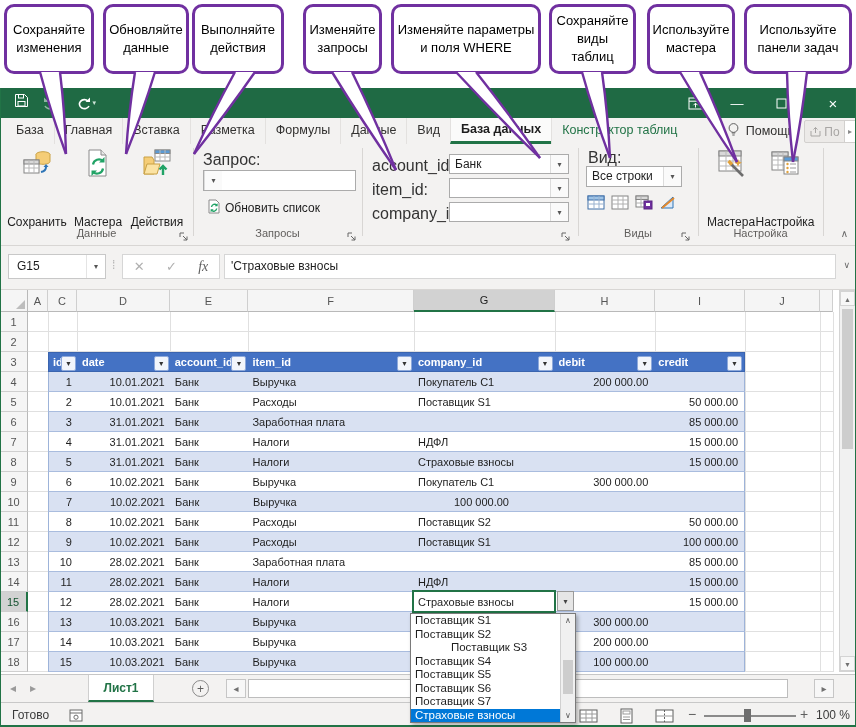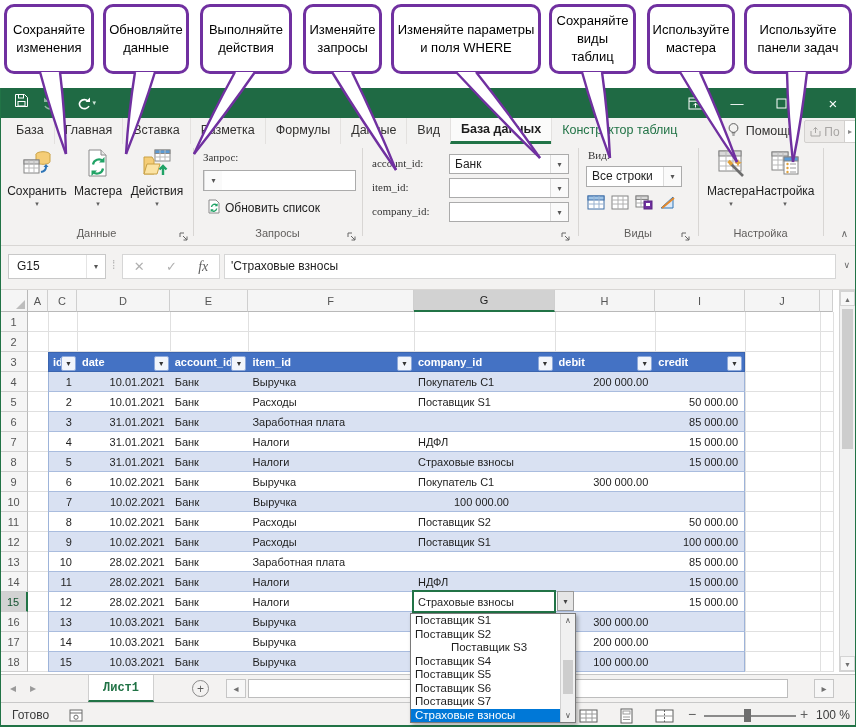--- a/index.html
+++ b/index.html
@@ -26,26 +26,26 @@
   .tab.active{background:#fbfbfa;font-weight:bold;color:#1e1e1e;border-bottom:3px solid #217346;line-height:22px;}
   .tab.ctx{color:#217346;}
   .helpcluster{position:absolute;right:62px;top:0;height:26px;display:flex;align-items:center;gap:5px;font-size:12.5px;color:#323130;}
   .sharebtn{position:absolute;right:10px;top:2px;width:40px;height:21px;background:#eceae8;border:1px solid #d2d0ce;
     border-radius:2px;color:#a8a6a4;font-size:12px;display:flex;align-items:center;justify-content:center;gap:3px;}
   .sharechev{position:absolute;right:0;top:2px;width:10px;height:21px;background:#fff;border:1px solid #d2d0ce;
     font-size:8px;color:#888;display:flex;align-items:center;justify-content:center;}
   
   .ribbon{position:absolute;left:0;top:144px;width:856px;height:102px;background:#f3f2f1;border-bottom:1px solid #d8d6d4;box-sizing:border-box;}
   .rsep{position:absolute;top:4px;width:1px;height:88px;background:#d8d6d4;}
-  .bigbtn{position:absolute;top:4px;height:74px;display:flex;flex-direction:column;align-items:center;font-size:12px;color:#1e1e1e;}
+  .bigbtn{position:absolute;top:4px;height:74px;display:flex;flex-direction:column;align-items:center;font-size:12px;color:#1e1e1e;gap:31px;}
   .bigbtn .blabel{margin-top:3px;white-space:nowrap;}
   .bigbtn .chev{font-size:7px;color:#5f5f5f;margin-top:2px;}
   .grplabel{position:absolute;top:83px;font-size:11px;color:#605e5c;text-align:center;}
   .launcher{position:absolute;top:84px;width:12px;height:12px;}
-  .rlabel{position:absolute;font-size:11px;color:#333;white-space:nowrap;font-family:Liberation Serif, serif;}
+  .rlabel{position:absolute;font-size:16px;color:#333;white-space:nowrap;}
   .combo{position:absolute;background:#fff;border:1px solid #ababab;box-sizing:border-box;display:flex;align-items:stretch;font-size:12px;color:#1e1e1e;}
   .combo .cval{flex:1;padding:2px 0 0 5px;white-space:nowrap;overflow:hidden;}
   .combo .carr{width:17px;border-left:1px solid #dcdcdc;background:#fafafa;display:flex;align-items:center;justify-content:center;font-size:8px;color:#555;}
   .linkbtn{position:absolute;display:flex;align-items:center;gap:4px;font-size:12px;color:#1e1e1e;}
   .miniicons{position:absolute;display:flex;gap:4px;}
   .minibtn{width:20px;height:18px;display:flex;align-items:center;justify-content:center;}
   .collapse{position:absolute;right:8px;top:84px;font-size:10px;color:#666;}
   
   .fbar{position:absolute;left:0;top:246px;width:856px;height:44px;background:#f3f2f1;border-bottom:1px solid #d8d6d4;box-sizing:border-box;}
   .namebox{position:absolute;left:8px;top:8px;width:98px;height:25px;background:#fff;border:1px solid #c8c8c8;box-sizing:border-box;display:flex;}
@@ -91,21 +91,21 @@
   .ddscroll .sarr{position:absolute;left:0;width:14px;height:13px;text-align:center;font-size:8px;color:#555;line-height:13px;}
   .ddthumb{position:absolute;left:2px;top:46px;width:10px;height:34px;background:#cdcdcd;}
   .vscroll{position:absolute;left:839px;top:0;width:17px;height:382px;background:#f1f1f1;border:1px solid #d4d4d4;box-sizing:border-box;}
   .vscroll .varr{position:absolute;left:0;width:15px;height:15px;text-align:center;font-size:7px;color:#707070;line-height:15px;background:#f7f7f7;border:1px solid #d4d4d4;box-sizing:border-box;}
   .vthumb{position:absolute;left:2px;top:18px;width:11px;height:140px;background:#cdcdcd;}
   
   .sheetbar{position:absolute;left:0;top:674px;width:856px;height:28px;background:#f3f2f1;border-top:1px solid #c6c6c6;box-sizing:border-box;}
   .navarr{position:absolute;top:6px;font-size:12px;color:#9a9a9a;}
   .sheettab{position:absolute;left:88px;top:0;width:66px;height:27px;background:#fff;border-left:1px solid #cfcfcf;border-right:1px solid #cfcfcf;
     border-bottom:2px solid #217346;box-sizing:border-box;display:flex;align-items:center;justify-content:center;
-    color:#217346;font-weight:bold;font-size:12px;font-family:Liberation Mono, monospace;}
+    color:#217346;font-weight:bold;font-size:12px;}
   .addsheet{position:absolute;left:192px;top:5px;width:17px;height:17px;border:1px solid #8a8a8a;border-radius:50%;box-sizing:border-box;
     display:flex;align-items:center;justify-content:center;font-size:12px;color:#5f5f5f;line-height:1;}
   .hthumb{position:absolute;left:248px;top:4px;width:540px;height:19px;background:#fff;border:1px solid #bdbdbd;box-sizing:border-box;}
   .harr{position:absolute;top:4px;width:20px;height:19px;background:#f7f7f7;border:1px solid #c6c6c6;box-sizing:border-box;
     display:flex;align-items:center;justify-content:center;font-size:10px;color:#707070;}
   
   .statusbar{position:absolute;left:0;top:702px;width:856px;height:25px;background:#f3f2f1;border-top:1px solid #c8c8c8;box-sizing:border-box;}
   .status{position:absolute;left:12px;top:5px;font-size:12px;color:#3b3b3b;}
   .viewbtn{position:absolute;top:3px;width:24px;height:19px;display:flex;align-items:center;justify-content:center;}
   .zoomtxt{position:absolute;top:5px;font-size:12px;color:#3b3b3b;}
@@ -114,21 +114,21 @@
   .zthumb{position:absolute;left:744px;top:6px;width:7px;height:13px;background:#6e6e6e;}
 </style>
 </head>
 <body>
 
 <div class="stage">
 
   <div id="callouts">
       <div class="callout" style="left: 4px; width: 90px;">Сохраняйте изменения</div>
       <div class="callout" style="left: 103px; width: 86px;">Обновляйте данные</div>
-      <div class="callout" style="left: 200px; width: 92px;">Выполняйте действия</div>
+      <div class="callout" style="left: 192px; width: 92px;">Выполняйте действия</div>
       <div class="callout" style="left: 303px; width: 79px;">Изменяйте запросы</div>
       <div class="callout" style="left: 391px; width: 150px;">Изменяйте параметры и поля WHERE</div>
       <div class="callout" style="left: 549px; width: 87px;">Сохраняйте виды таблиц</div>
       <div class="callout" style="left: 647px; width: 88px;">Используйте мастера</div>
       <div class="callout" style="left: 744px; width: 108px;">Используйте панели задач</div>
     </div>
   <svg id="tails" width="856" height="250">
       <path d="M 40 72 Q 51 113 66 154 Q 65 113 60 72 Z" fill="#fff"></path>
       <path d="M 40 72 Q 51 113 66 154" fill="none" stroke="#7030a0" stroke-width="2.4"></path>
       <path d="M 60 72 Q 65 113 66 154" fill="none" stroke="#7030a0" stroke-width="2.4"></path>

